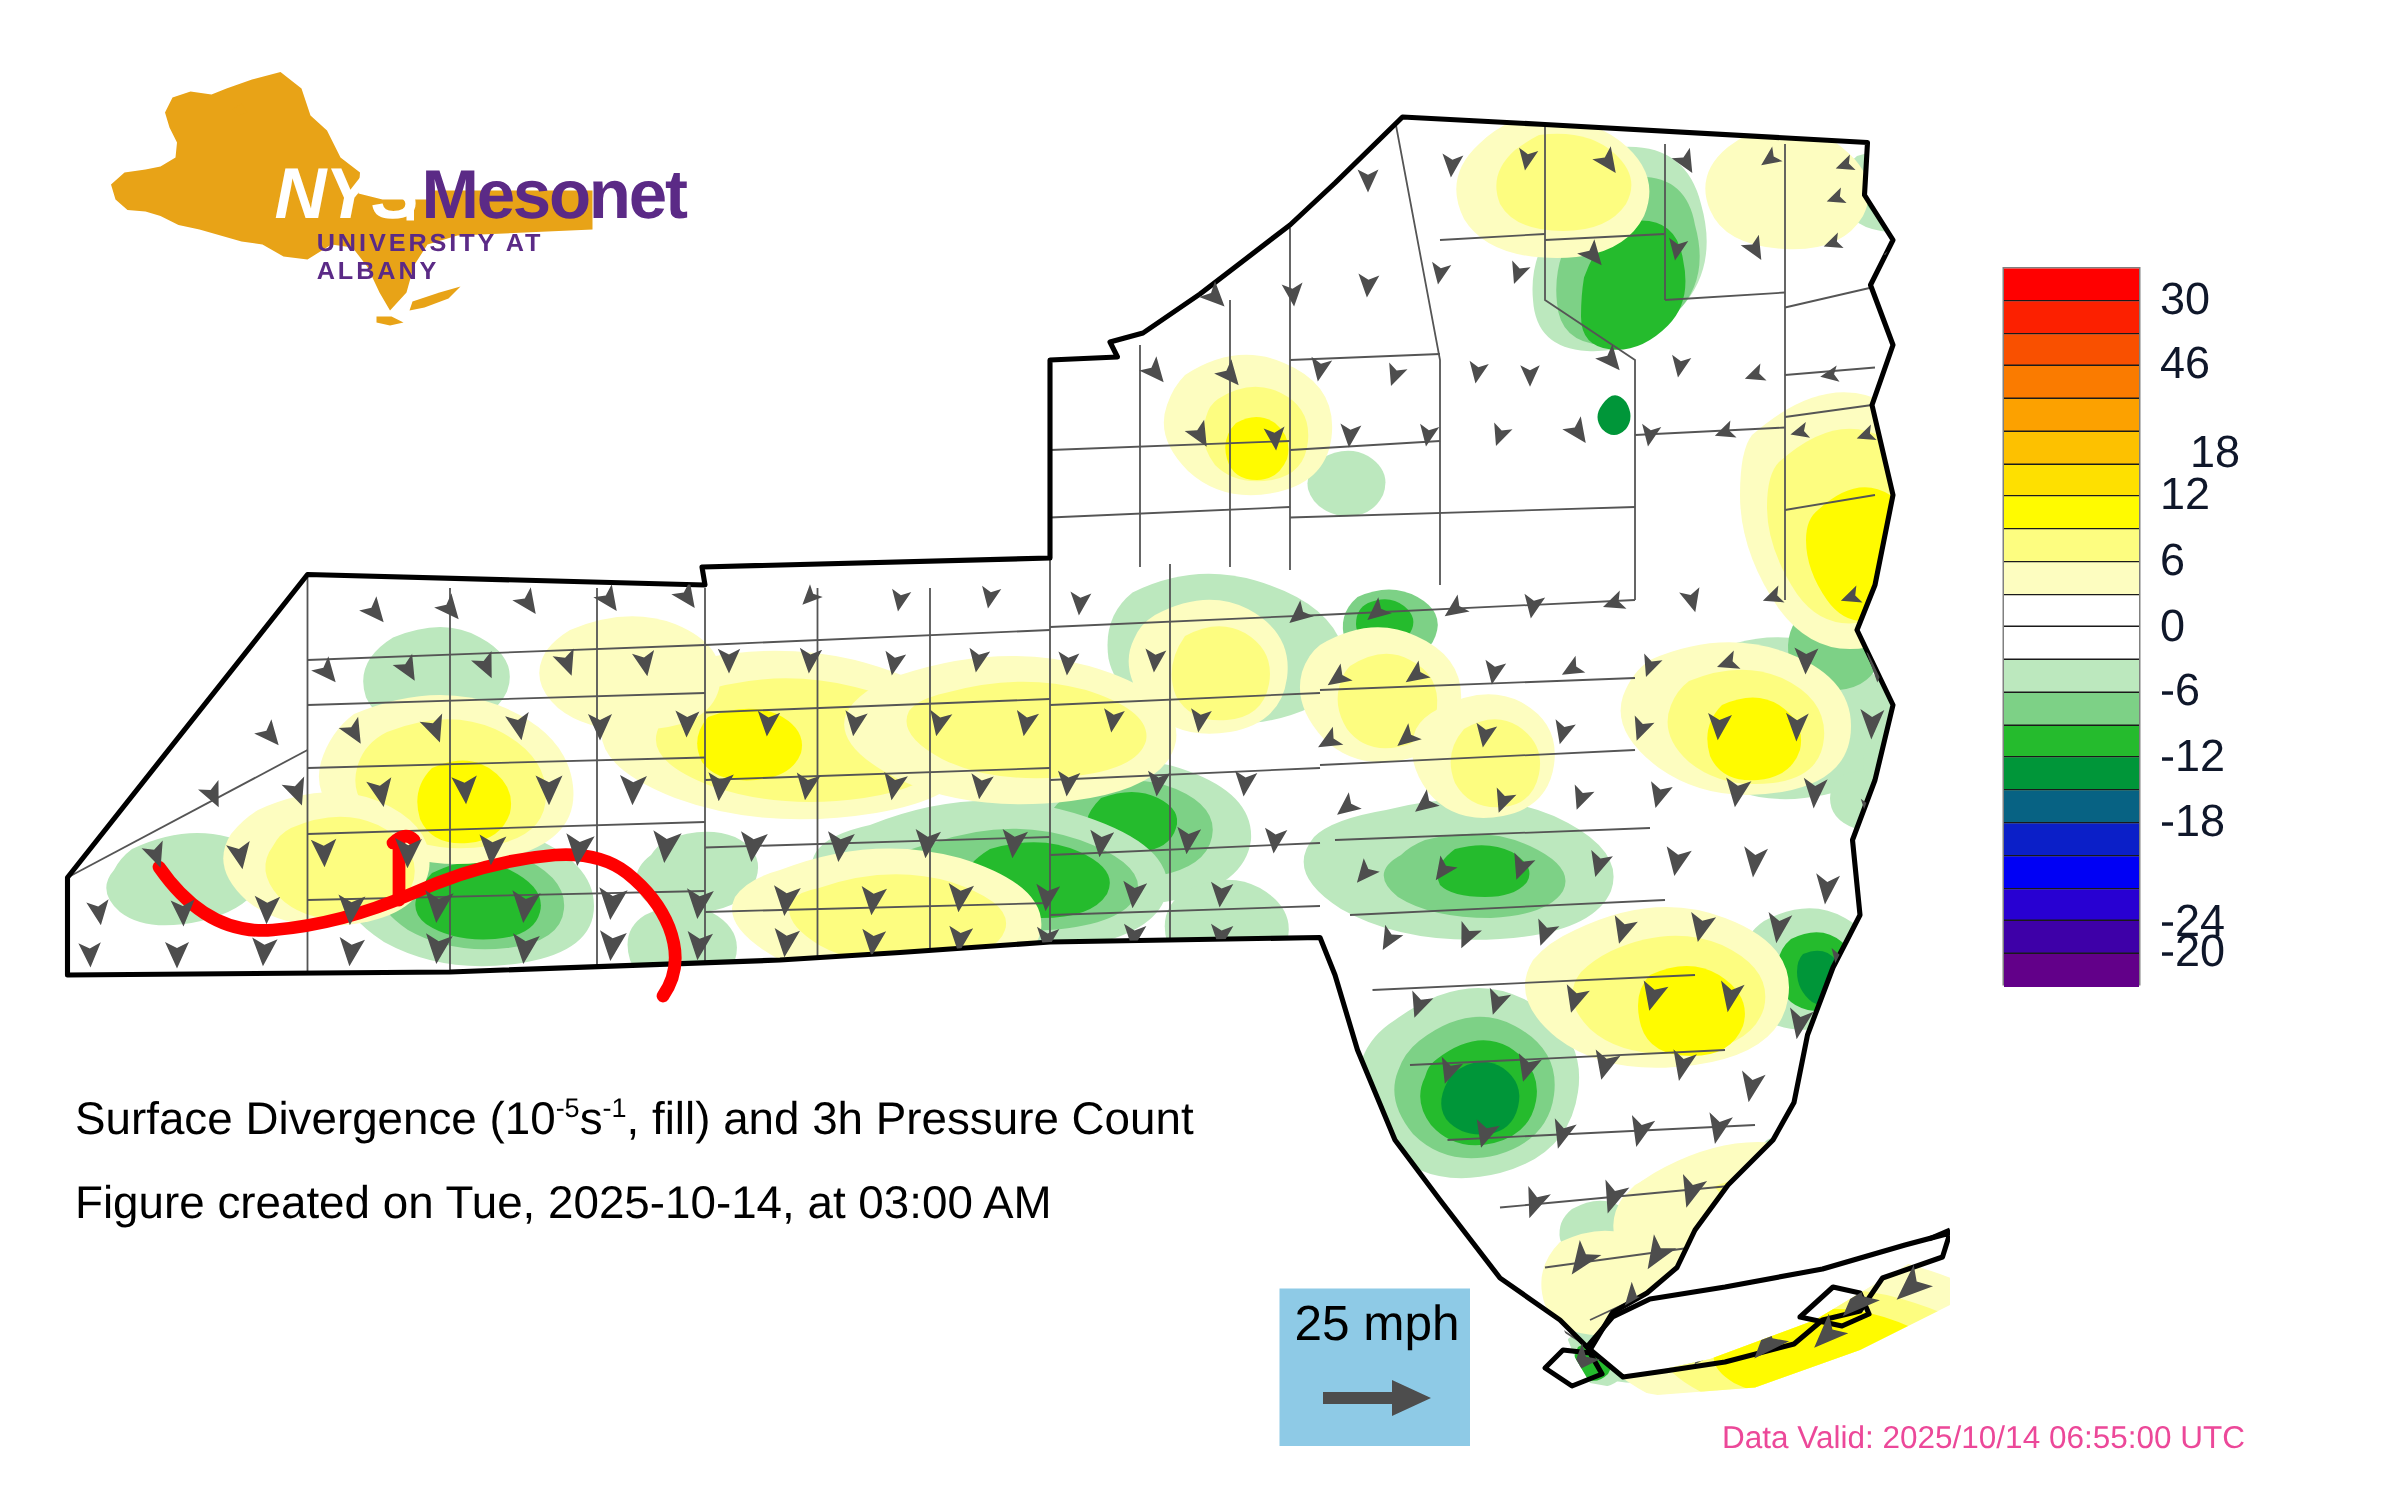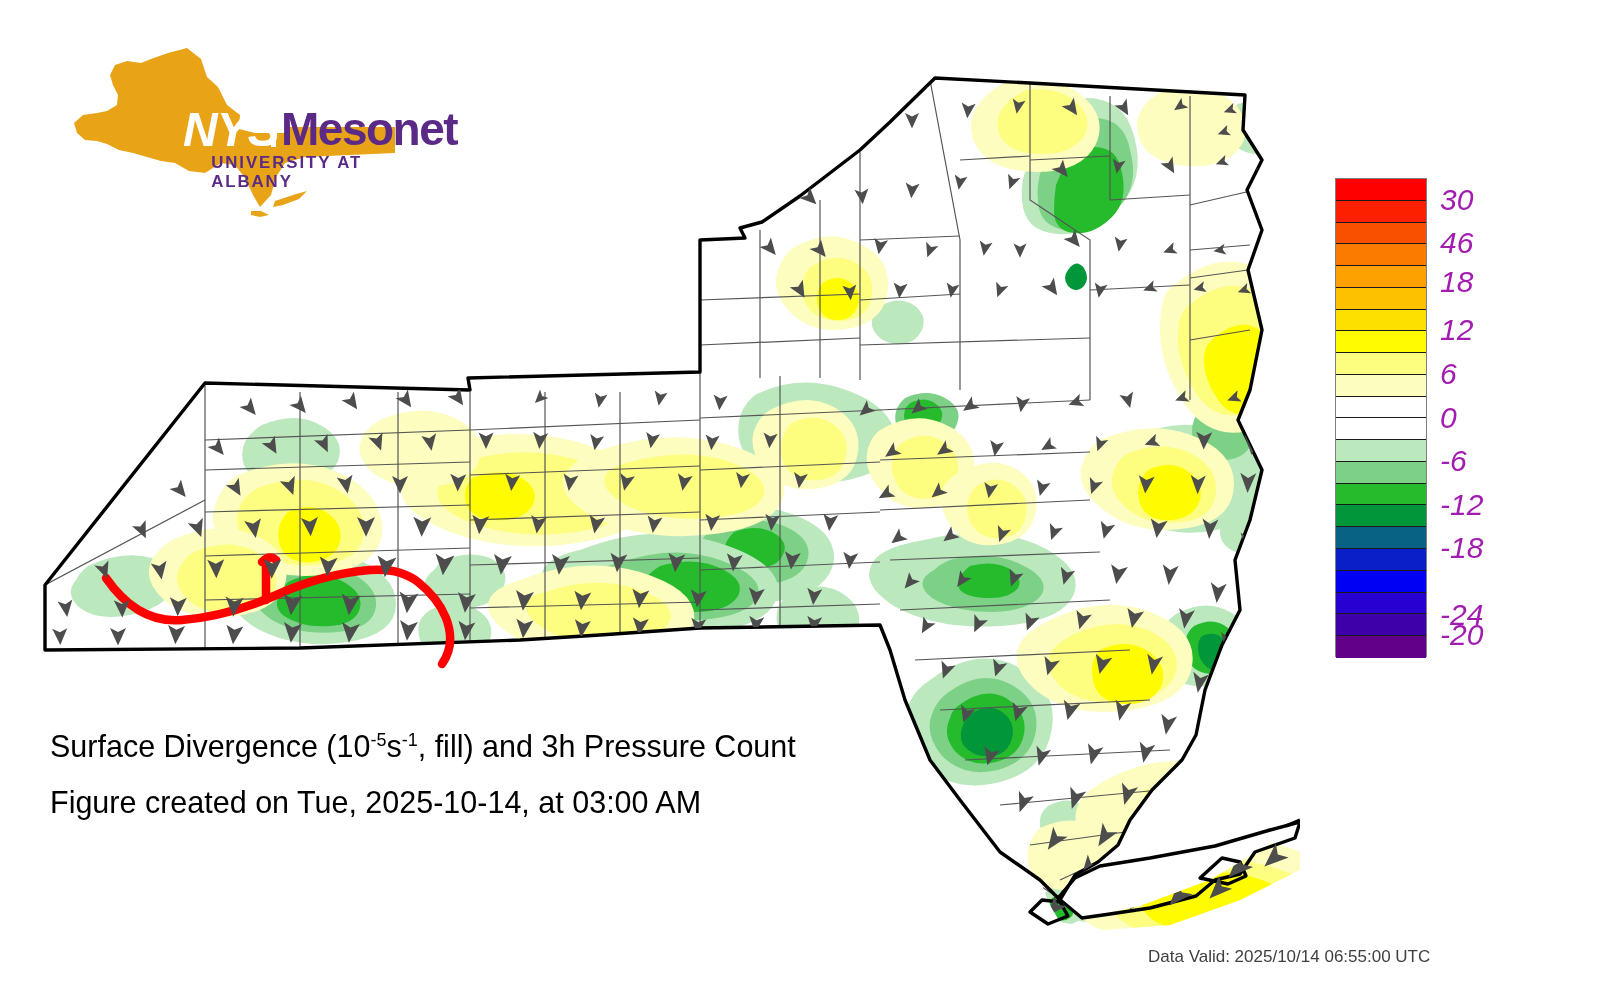--- a/index.html
+++ b/index.html
@@ -23,38 +23,38 @@
 
   
   #map{position:absolute;left:0;top:0;width:1300px;height:1000px;}
 
   
   #colorbar{position:absolute;left:1335px;top:178px;width:92px;height:479px;
             border:1px solid #808080;box-sizing:border-box;}
   .cb-band{width:100%;box-sizing:border-box;border-bottom:1px solid #1a1a1a;}
   .cb-band:last-child{border-bottom:none;}
   #cb-labels{position:absolute;left:1440px;top:178px;width:120px;height:479px;}
-  .cb-label{position:absolute;left:0;font-size:30px;line-height:30px;color:#a21caf;
-            font-family:"Liberation Sans",sans-serif;font-style:italic;}
+  .cb-label{position:absolute;left:0;font-size:30px;line-height:30px;color:#0f172a;
+            font-family:"Liberation Sans",sans-serif;}
 
   
   #caption{position:absolute;left:50px;top:718px;width:900px;}
   .cap-line{font-size:30.5px;line-height:56px;color:#000;white-space:nowrap;
             font-family:"Liberation Sans",sans-serif;}
   .cap-line sup{font-size:18px;vertical-align:super;line-height:0;}
 
   
   #windkey{position:absolute;left:853px;top:859px;width:127px;height:105px;
            background:#8ecae6;}
   #windkey .wk-label{position:absolute;left:10px;top:4px;font-size:33px;color:#000;
             font-family:"Liberation Sans",sans-serif;}
   #windkey .wk-arrow{position:absolute;left:27px;top:58px;}
 
   
-  #datavalid{position:absolute;left:1148px;top:947px;font-size:17px;color:#404040;
+  #datavalid{position:absolute;left:1148px;top:947px;font-size:21px;color:#ec4899;
              font-family:"Liberation Sans",sans-serif;white-space:nowrap;}
 </style>
 </head>
 <body>
 
 <div id="stage">
 
   <div id="logo">
     <svg width="345" height="175" viewBox="0 0 345 175">
       <path fill="#E8A317" d="M113 8 L132 3 L146 14 L152 32 L163 42 L172 60 L185 70 L184 84
@@ -626,34 +626,40 @@
       <div class="cb-band" style="background: rgb(7, 98, 131); height: 21.7727px;"></div>
       <div class="cb-band" style="background: rgb(11, 31, 200); height: 21.7727px;"></div>
       <div class="cb-band" style="background: rgb(0, 0, 245); height: 21.7727px;"></div>
       <div class="cb-band" style="background: rgb(40, 0, 210); height: 21.7727px;"></div>
       <div class="cb-band" style="background: rgb(62, 0, 168); height: 21.7727px;"></div>
       <div class="cb-band" style="background: rgb(98, 0, 137); height: 21.7727px;"></div>
     </div>
   <div id="cb-labels">
       <div class="cb-label" style="top: 6.77273px;">30</div>
       <div class="cb-label" style="top: 50.3182px;">46</div>
-      <div class="cb-label" style="top: 89px;">18</div>
+      <div class="cb-label" style="top: 109px; margin-left: 20px;">18</div>
       <div class="cb-label" style="top: 137.409px;">12</div>
       <div class="cb-label" style="top: 180.955px;">6</div>
       <div class="cb-label" style="top: 224.5px;">0</div>
       <div class="cb-label" style="top: 268.045px;">-6</div>
       <div class="cb-label" style="top: 311.591px;">-12</div>
       <div class="cb-label" style="top: 355.136px;">-18</div>
       <div class="cb-label" style="top: 422px;">-24</div>
       <div class="cb-label" style="top: 442.227px;">-20</div>
     </div>
 
   <div id="caption">
     <div class="cap-line">
       <span>Surface Divergence (10</span><sup>-5</sup><span>s</span><sup>-1</sup><span>, fill) and 3h Pressure Count</span>
     </div>
     <div class="cap-line">Figure created on Tue, 2025-10-14, at 03:00 AM</div>
   </div>
 
+  <div id="windkey">
+    <div class="wk-label">25 mph</div>
+    <svg class="wk-arrow" width="76" height="30" viewBox="0 0 76 30">
+      <path d="M2 11 L48 11 L48 3 L74 15 L48 27 L48 19 L2 19 Z" fill="#4D4D4D"></path>
+    </svg>
+  </div>
 
   <div id="datavalid">Data Valid: 2025/10/14 06:55:00 UTC</div>
 
 </div>
 
 </body></html>

